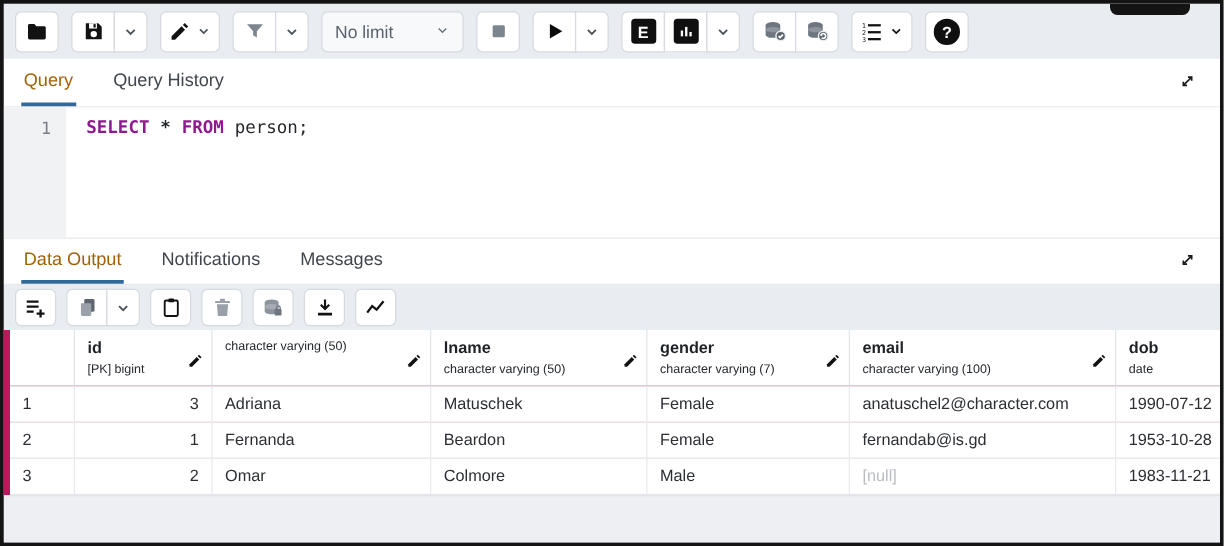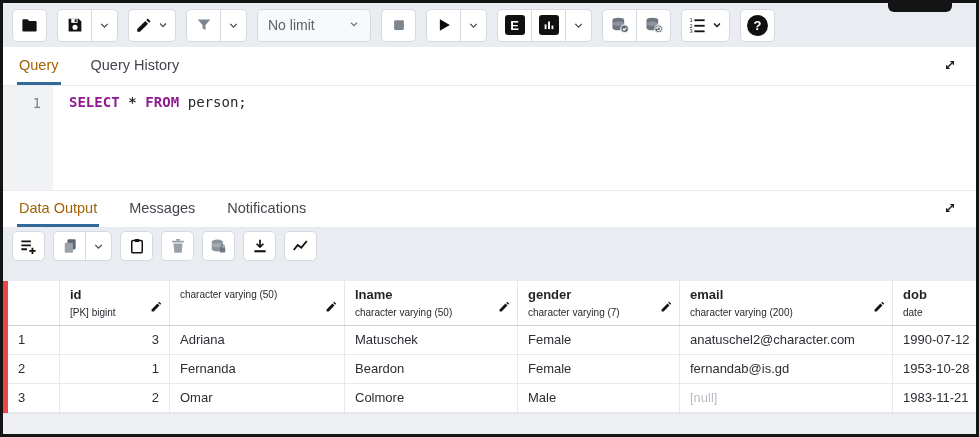--- a/index.html
+++ b/index.html
@@ -60,21 +60,21 @@
   .editor { height:104px; flex:none; background:#fff; display:flex; }
   .gutter { width:50px; background:#f1f2f4; color:#7b8087;
     font-family:"DejaVu Sans Mono", monospace; font-size:13.5px;
     text-align:right; padding:9px 12px 0 0; }
   .code { padding:8px 0 0 16px; font-family:"DejaVu Sans Mono", monospace;
     font-size:14px; color:#25282c; white-space:pre;text-align:right; }
   .code .kw { color:#8f1a8f; font-weight:700; margin-right:0.62em; }
   .code .op { color:#25282c; font-weight:700; margin-right:0.62em; }
 
   
-  .grid-wrap { flex:none; background:#ef4444; padding-left:5px;margin-top:17px; }
+  .grid-wrap { flex:none; background:#be185d; padding-left:5px; }
   .grid-header { display:flex; height:45px; background:#fff;
     border-bottom:1px solid #cdd1d6; width:1060px; }
   .hcell { position:relative; border-right:1px solid #e3e5e9;
     padding:5px 20px 0 10px; overflow:hidden; cursor:pointer; }
   .hname { font-size:13px; font-weight:700; color:#1f2327; line-height:18px; white-space:nowrap; }
   .htype { font-size:10px; color:#25292e; line-height:17px; white-space:nowrap; }
   .hpencil { position:absolute; right:6px; bottom:8px; cursor:pointer; }
   .grid-row { display:flex; height:29px; background:#fff;
     border-bottom:1px solid #e7e9ec; width:1060px; }
   .cell { border-right:1px solid #e7e9ec; padding:0 10px; font-size:13px;
@@ -281,24 +281,24 @@
       <div>1</div>
     </div>
     <div class="code"><span class="kw">SELECT</span><span class="op">*</span><span class="kw">FROM</span><span>person;</span></div>
   </div>
 
   <div class="tabbar o">
     <div class="tab active">
       <span>Data Output</span>
     </div>
     <div class="tab">
+      <span>Notifications</span>
+    </div>
+    <div class="tab">
       <span>Messages</span>
-    </div>
-    <div class="tab">
-      <span>Notifications</span>
     </div>
     <button class="expand-btn">
       <span><svg width="16" height="16" viewBox="0 0 24 24" fill="none" stroke="#1a1a1a" stroke-width="2">
             <path d="M7 17L17 7"></path>
             <path d="M12.5 7H17v4.5"></path>
             <path d="M11.5 17H7v-4.5"></path>
           </svg></span>
     </button>
   </div>
 
@@ -415,21 +415,21 @@
       <div class="hcell col-gender">
         <div class="hname">gender</div>
         <div class="htype">character varying (7)</div>
         <span class="hpencil"><svg width="13" height="13" viewBox="0 0 24 24">
               <path fill="#121212" d="M3 17.4L13.7 6.6l3.7 3.7L6.7 21.1 3 21.1z"></path>
               <path fill="#121212" d="M15.1 5.2l1.9-1.9 3.7 3.7-1.9 1.9z"></path>
             </svg></span>
       </div>
       <div class="hcell col-email">
         <div class="hname">email</div>
-        <div class="htype">character varying (200)</div>
+        <div class="htype">character varying (100)</div>
         <span class="hpencil"><svg width="13" height="13" viewBox="0 0 24 24">
               <path fill="#121212" d="M3 17.4L13.7 6.6l3.7 3.7L6.7 21.1 3 21.1z"></path>
               <path fill="#121212" d="M15.1 5.2l1.9-1.9 3.7 3.7-1.9 1.9z"></path>
             </svg></span>
       </div>
       <div class="hcell col-dob">
         <div class="hname">dob</div>
         <div class="htype">date</div>
       </div>
     </div>

